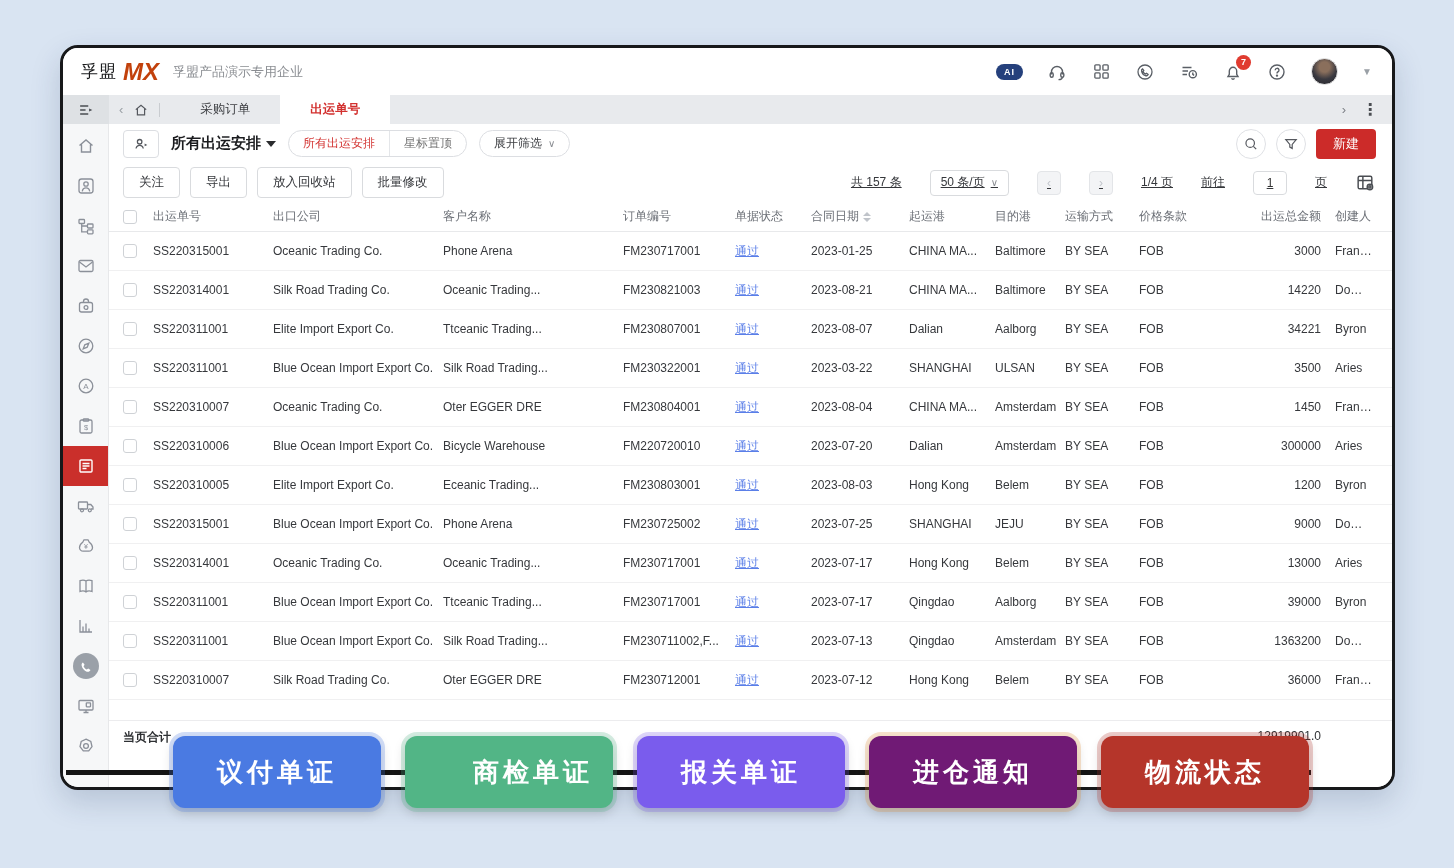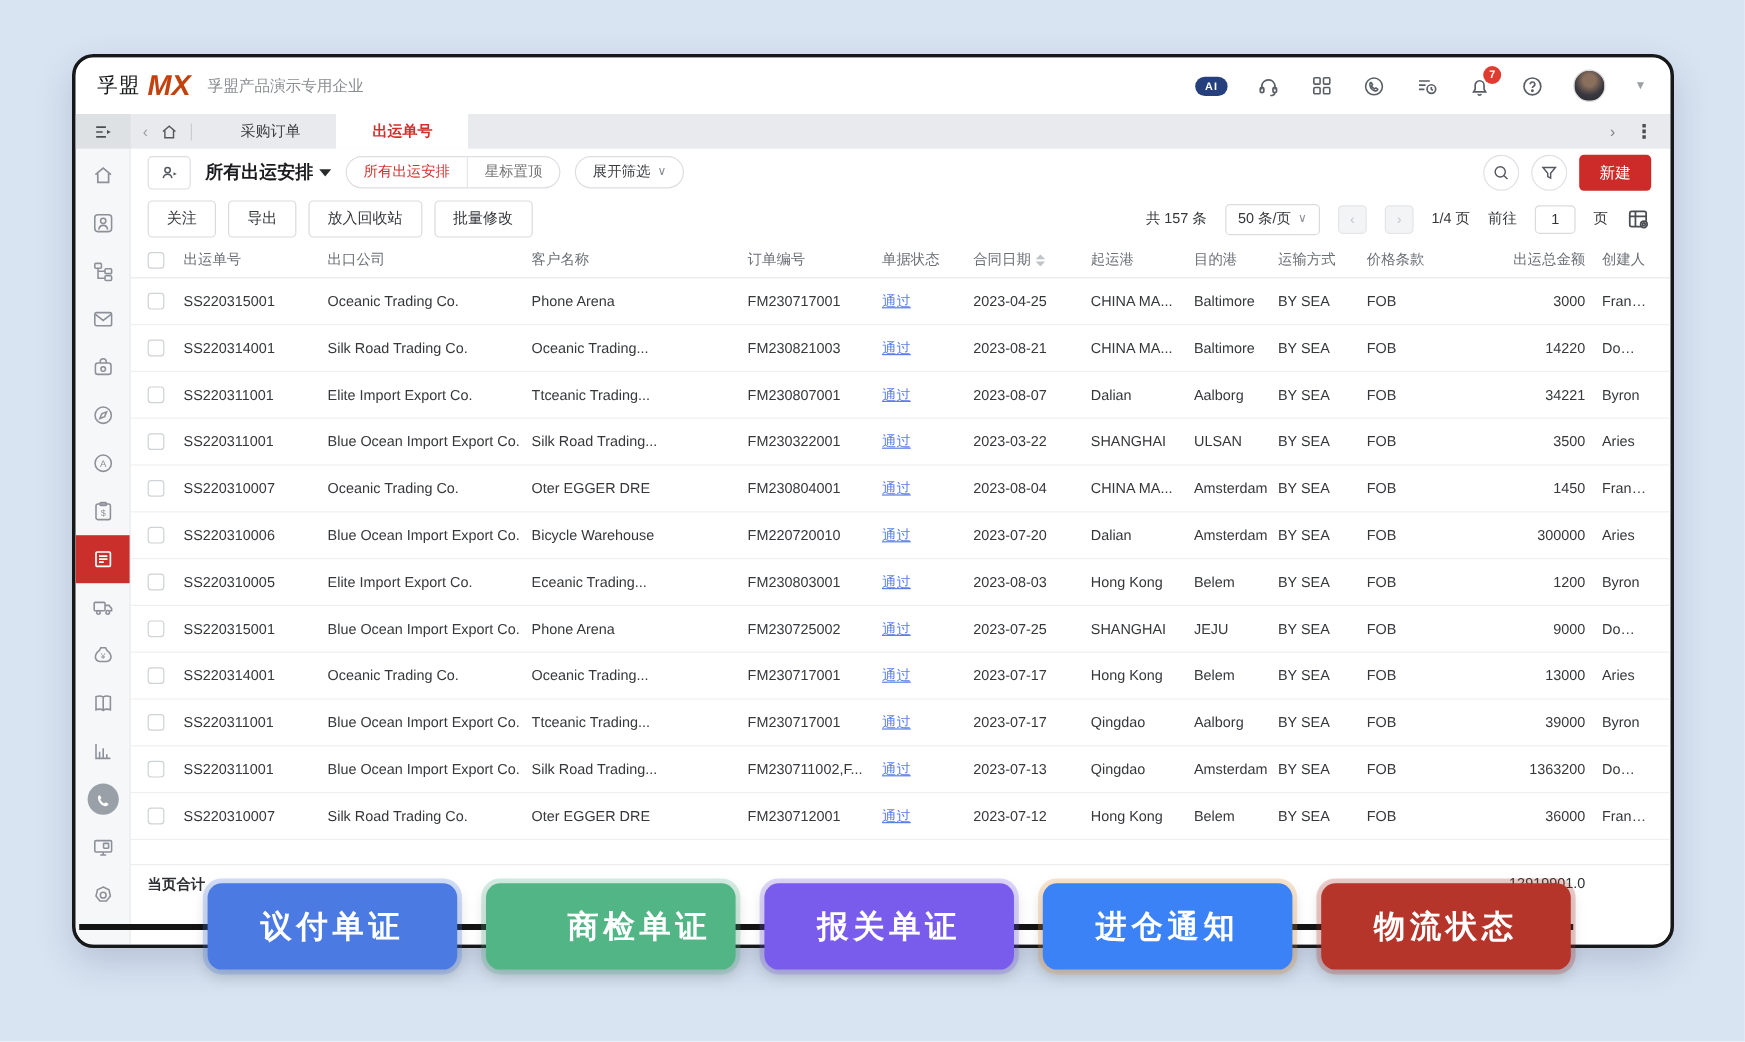--- a/index.html
+++ b/index.html
@@ -55,21 +55,21 @@
   .seg span{ padding:0 14px; font-size:12px; color:#737373; cursor:pointer; display:flex; align-items:center; height:100%;}
   .seg span:first-child{ color:#d2302e; border-right:1px solid #e4e6e9;}
   .pill{ height:27px; border:1px solid #dcdee2; border-radius:14px; display:flex; align-items:center; gap:6px; padding:0 14px; font-size:12px; color:#3c3e42; background:#fff; cursor:pointer;}
   .pill .vchev{ color:#8a8d92; font-size:10px;}
   .frow-right{ margin-left:auto; display:flex; align-items:center; gap:10px;}
   .circ{ width:30px;height:30px;border:1px solid #dfe1e5;border-radius:50%;display:flex;align-items:center;justify-content:center;color:#55585e;background:#fff;cursor:pointer;}
   .new-btn{ background:#cc2b29; color:#fff; font-size:13px; border:none; border-radius:4px; padding:6px 17px; cursor:pointer; }
   
   .arow{ height:39px; display:flex; align-items:center; gap:10px; padding:0 16px 0 14px; flex:none;}
   .abtn{ background:#fff; border:1px solid #d9dbde; border-radius:4px; font-size:12.5px; color:#35373b; padding:6px 15px; cursor:pointer;}
-  .arow-right{ margin-left:auto; display:flex; align-items:center; gap:15px; font-size:12px; color:#35373b;}
+  .arow-right{ margin-left:auto; display:flex; align-items:center; gap:28px; font-size:12px; color:#35373b;text-decoration:underline;}
   .psize{ border:1px solid #d9dbde; border-radius:4px; height:26px; display:flex; align-items:center; gap:6px; padding:0 10px; cursor:pointer; background:#fff;}
   .pgbtn{ width:24px;height:24px;border:1px solid #e3e5e8;background:#f3f4f6;border-radius:4px;color:#c2c6cc;display:flex;align-items:center;justify-content:center;font-size:12px;cursor:pointer;}
   .goto-input{ width:34px;height:24px;border:1px solid #d9dbde;border-radius:4px;text-align:center;font-size:12px;color:#333;}
   
   .tgrid{ display:grid; grid-template-columns:30px 120px 170px 180px 112px 76px 98px 86px 70px 74px 80px 110px minmax(50px,1fr);
     align-items:center; padding:0 12px 0 14px; }
   .thead{ height:30px; font-size:12px; color:#6b6f76; border-bottom:1px solid #e8e9eb; flex:none;}
   .trow{ height:39px; border-bottom:1px solid #f0f0f1; font-size:12px; color:#36383c; flex:none;}
   .c{ padding-right:8px; white-space:nowrap; overflow:hidden; text-overflow:ellipsis;}
   .right{ text-align:right;}
@@ -400,21 +400,21 @@
           <span class="c creator">创建人</span>
         </div>
       <div id="tbody">
           <div class="tgrid trow">
             <span class="cb"></span>
             <span class="c">SS220315001</span>
             <span class="c">Oceanic Trading Co.</span>
             <span class="c">Phone Arena</span>
             <span class="c">FM230717001</span>
             <a class="c status-link">通过</a>
-            <span class="c">2023-04-25</span>
+            <span class="c">2023-01-25</span>
             <span class="c">CHINA MA...</span>
             <span class="c">Baltimore</span>
             <span class="c">BY SEA</span>
             <span class="c">FOB</span>
             <span class="c right">3000</span>
             <span class="c creator">Franklin</span>
           </div>
           <div class="tgrid trow">
             <span class="cb"></span>
             <span class="c">SS220314001</span>
@@ -589,15 +589,15 @@
 
     </div>
   </div>
 </div>
 
 <div class="flow-line"></div>
 <div class="flow" id="flow">
     <button class="flow-btn" style="background: rgb(74, 122, 226); box-shadow: rgba(74, 122, 226, 0.25) 0px 0px 0px 4px, rgba(0, 0, 0, 0.18) 0px 5px 12px;">议付单证</button>
     <button class="flow-btn" style="background: rgb(82, 181, 134); box-shadow: rgba(82, 181, 134, 0.25) 0px 0px 0px 4px, rgba(0, 0, 0, 0.18) 0px 5px 12px; padding-left: 48px;">商检单证</button>
     <button class="flow-btn" style="background: rgb(122, 92, 237); box-shadow: rgba(122, 92, 237, 0.25) 0px 0px 0px 4px, rgba(0, 0, 0, 0.18) 0px 5px 12px;">报关单证</button>
-    <button class="flow-btn" style="background: #3b82f6; box-shadow: rgba(226, 145, 55, 0.25) 0px 0px 0px 4px, rgba(0, 0, 0, 0.18) 0px 5px 12px;">进仓通知</button>
+    <button class="flow-btn" style="background: #701a75; box-shadow: rgba(226, 145, 55, 0.25) 0px 0px 0px 4px, rgba(0, 0, 0, 0.18) 0px 5px 12px;">进仓通知</button>
     <button class="flow-btn" style="background: rgb(181, 53, 42); box-shadow: rgba(181, 53, 42, 0.25) 0px 0px 0px 4px, rgba(0, 0, 0, 0.18) 0px 5px 12px;">物流状态</button>
   </div>
 
 </body></html>

